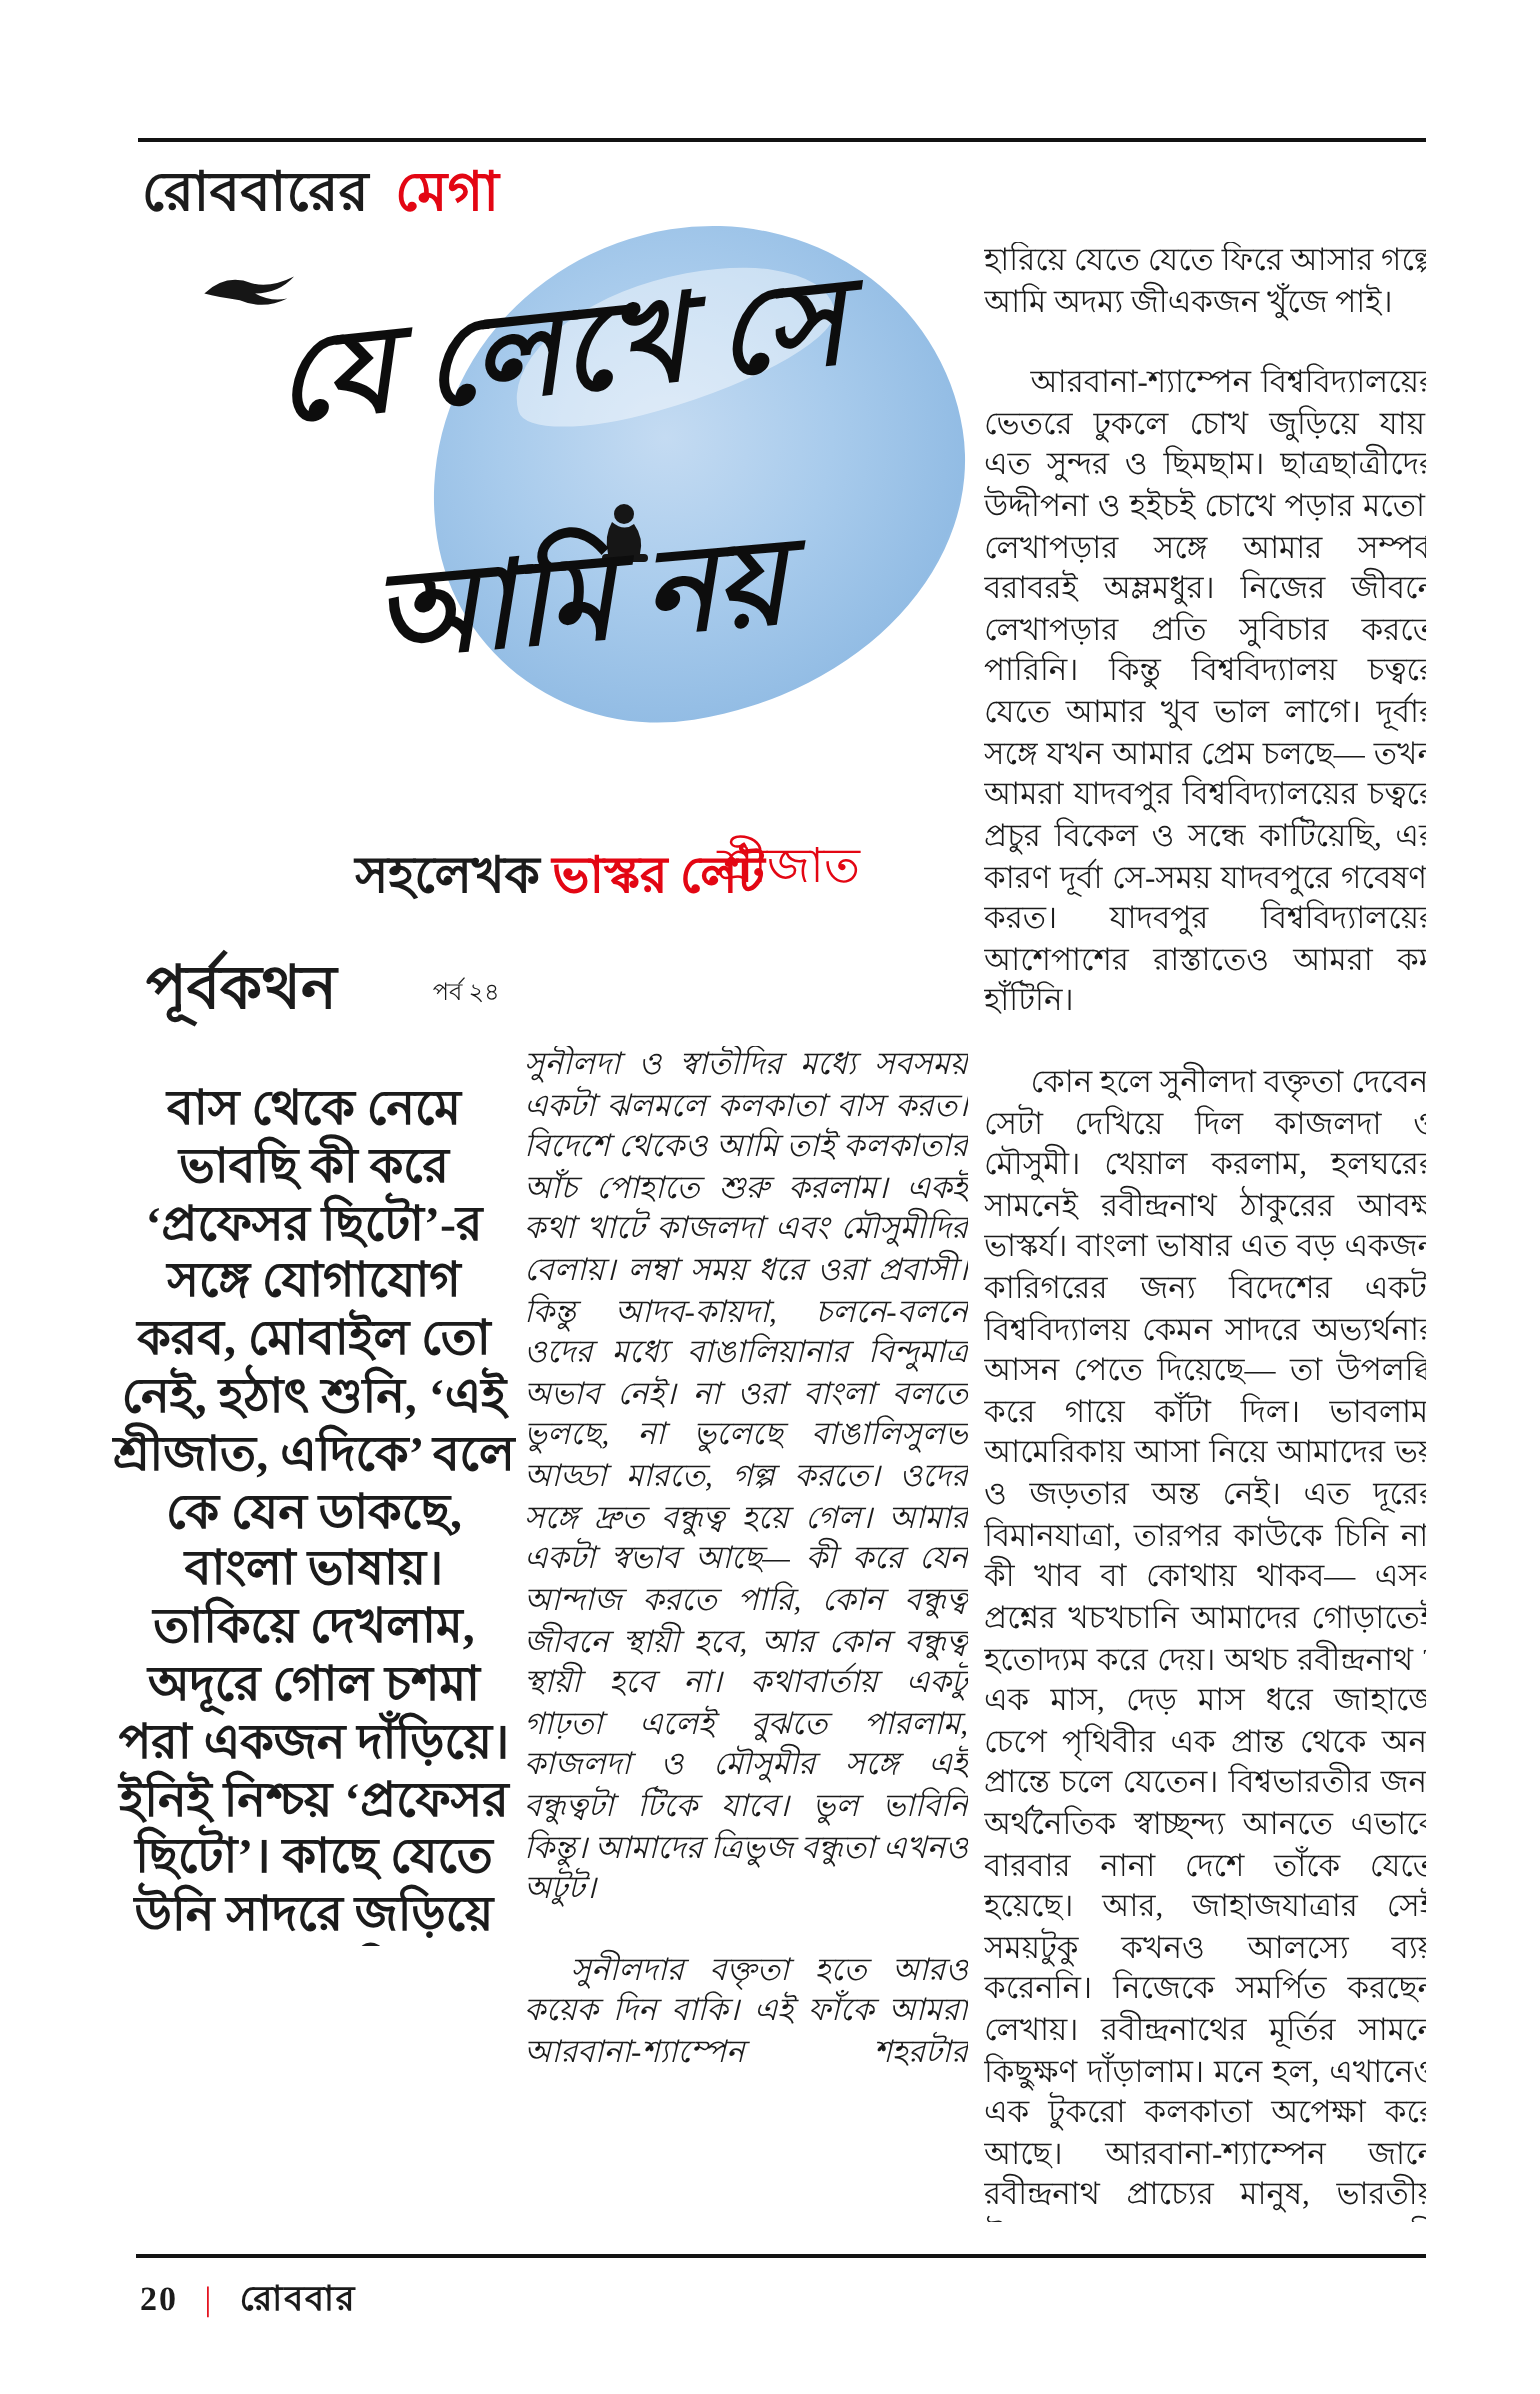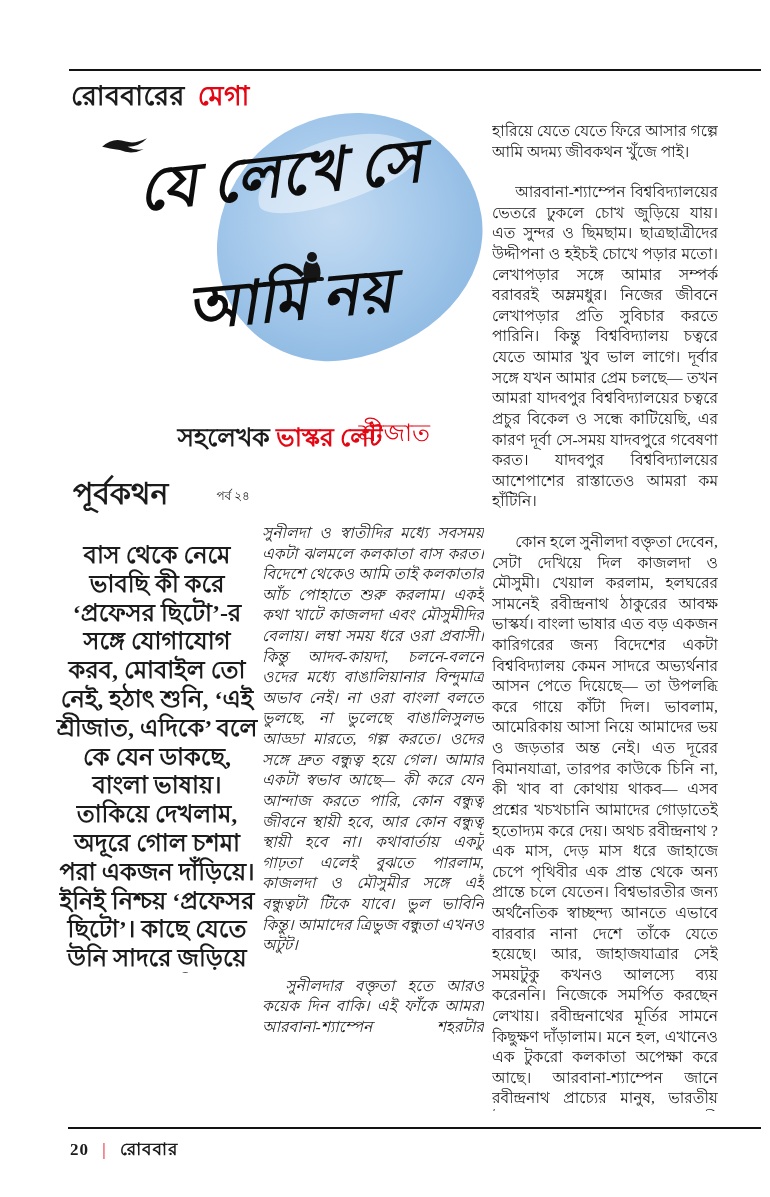--- a/index.html
+++ b/index.html
@@ -1,18 +1,18 @@
 <!DOCTYPE html>
 <html lang="bn"><head>
 <meta charset="utf-8">
 <style>
   html,body{margin:0;padding:0;background:#ffffff;}
   .page{
     position:relative;width:713px;height:1197px;background:#ffffff;
-    font-family:"Liberation Serif",serif;color:#1b1b1b;overflow:hidden;padding-left:48px;
+    font-family:"Liberation Serif",serif;color:#1b1b1b;overflow:hidden;
   }
   .accent{color:#e30613;}
   .top-rule{position:absolute;left:69px;right:0;top:69px;height:2px;background:#131313;}
   .masthead{position:absolute;left:71px;top:75px;font-size:27px;font-weight:bold;letter-spacing:.3px;}
   .masthead .accent{margin-left:6px;}
 
   
   .title-art{position:absolute;left:85px;top:112px;width:390px;height:280px;}
   .blob{
     position:absolute;left:130px;top:2px;width:268px;height:244px;
@@ -106,21 +106,21 @@
   </div>
 
   <div class="pullquote">বাস থেকে নেমে ভাবছি কী করে ‘প্রফেসর ছিটো’-র সঙ্গে যোগাযোগ করব, মোবাইল তো নেই, হঠাৎ শুনি, ‘এই শ্রীজাত, এদিকে’ বলে কে যেন ডাকছে, বাংলা ভাষায়। তাকিয়ে দেখলাম, অদূরে গোল চশমা পরা একজন দাঁড়িয়ে। ইনিই নিশ্চয় ‘প্রফেসর ছিটো’। কাছে যেতে উনি সাদরে জড়িয়ে ধরলেন। কিন্তু সুনীলদা, স্বাতীদি কই ?</div>
 
   <div class="col col-middle">
     <p>সুনীলদা ও স্বাতীদির মধ্যে সবসময় একটা ঝলমলে কলকাতা বাস করত। বিদেশে থেকেও আমি তাই কলকাতার আঁচ পোহাতে শুরু করলাম। একই কথা খাটে কাজলদা এবং মৌসুমীদির বেলায়। লম্বা সময় ধরে ওরা প্রবাসী। কিন্তু আদব-কায়দা, চলনে-বলনে ওদের মধ্যে বাঙালিয়ানার বিন্দুমাত্র অভাব নেই। না ওরা বাংলা বলতে ভুলছে, না ভুলেছে বাঙালিসুলভ আড্ডা মারতে, গল্প করতে। ওদের সঙ্গে দ্রুত বন্ধুত্ব হয়ে গেল। আমার একটা স্বভাব আছে— কী করে যেন আন্দাজ করতে পারি, কোন বন্ধুত্ব জীবনে স্থায়ী হবে, আর কোন বন্ধুত্ব স্থায়ী হবে না। কথাবার্তায় একটু গাঢ়তা এলেই বুঝতে পারলাম, কাজলদা ও মৌসুমীর সঙ্গে এই বন্ধুত্বটা টিকে যাবে। ভুল ভাবিনি কিন্তু। আমাদের ত্রিভুজ বন্ধুতা এখনও অটুট।</p>
     <p class="indent">সুনীলদার বক্তৃতা হতে আরও কয়েক দিন বাকি। এই ফাঁকে আমরা আরবানা-শ্যাম্পেন শহরটার আনাচকানাচে ঘুরে বেড়ালাম গাড়ি করে। শুনলাম, প্রফেসর অনিল বেরার গল্প। উনি বাংলার প্রত্যন্ত গ্রামের মানুষ। কষ্ট করে পড়াশোনা করেছেন। এমন বহু দিন গিয়েছে— যখন আশঙ্কা করেছেন— এই বুঝি অর্থাভাবে লেখাপড়া বন্ধ করে দিতে হল! যদিও শেষ পর্যন্ত তিনি সব প্রতিবন্ধকতা কাটিয়ে আরবানা-শ্যাম্পেনের মতো আন্তর্জাতিক খ্যাতিসম্পন্ন বিশ্ববিদ্যালয়ে পড়াচ্ছেন। থাকেন ওরকম প্রাসাদোপম বাড়িতে। এই ধরনের জীবন-গল্প আমাকে ভারি উৎসাহিত করে। হেরে যেতে যেতে,</p>
   </div>
 
   <div class="col col-right">
-    <p>হারিয়ে যেতে যেতে ফিরে আসার গল্পে আমি অদম্য জীবকথন খুঁজে পাই।</p>
+    <p>হারিয়ে যেতে যেতে ফিরে আসার গল্পে আমি অদম্য জীএকজন খুঁজে পাই।</p>
     <p class="indent">আরবানা-শ্যাম্পেন বিশ্ববিদ্যালয়ের ভেতরে ঢুকলে চোখ জুড়িয়ে যায়। এত সুন্দর ও ছিমছাম। ছাত্রছাত্রীদের উদ্দীপনা ও হইচই চোখে পড়ার মতো। লেখাপড়ার সঙ্গে আমার সম্পর্ক বরাবরই অম্লমধুর। নিজের জীবনে লেখাপড়ার প্রতি সুবিচার করতে পারিনি। কিন্তু বিশ্ববিদ্যালয় চত্বরে যেতে আমার খুব ভাল লাগে। দূর্বার সঙ্গে যখন আমার প্রেম চলছে— তখন আমরা যাদবপুর বিশ্ববিদ্যালয়ের চত্বরে প্রচুর বিকেল ও সন্ধে কাটিয়েছি, এর কারণ দূর্বা সে-সময় যাদবপুরে গবেষণা করত। যাদবপুর বিশ্ববিদ্যালয়ের আশেপাশের রাস্তাতেও আমরা কম হাঁটিনি।</p>
     <p class="indent">কোন হলে সুনীলদা বক্তৃতা দেবেন, সেটা দেখিয়ে দিল কাজলদা ও মৌসুমী। খেয়াল করলাম, হলঘরের সামনেই রবীন্দ্রনাথ ঠাকুরের আবক্ষ ভাস্কর্য। বাংলা ভাষার এত বড় একজন কারিগরের জন্য বিদেশের একটা বিশ্ববিদ্যালয় কেমন সাদরে অভ্যর্থনার আসন পেতে দিয়েছে— তা উপলব্ধি করে গায়ে কাঁটা দিল। ভাবলাম, আমেরিকায় আসা নিয়ে আমাদের ভয় ও জড়তার অন্ত নেই। এত দূরের বিমানযাত্রা, তারপর কাউকে চিনি না, কী খাব বা কোথায় থাকব— এসব প্রশ্নের খচখচানি আমাদের গোড়াতেই হতোদ্যম করে দেয়। অথচ রবীন্দ্রনাথ ? এক মাস, দেড় মাস ধরে জাহাজে চেপে পৃথিবীর এক প্রান্ত থেকে অন্য প্রান্তে চলে যেতেন। বিশ্বভারতীর জন্য অর্থনৈতিক স্বাচ্ছন্দ্য আনতে এভাবে বারবার নানা দেশে তাঁকে যেতে হয়েছে। আর, জাহাজযাত্রার সেই সময়টুকু কখনও আলস্যে ব্যয় করেননি। নিজেকে সমর্পিত করছেন লেখায়। রবীন্দ্রনাথের মূর্তির সামনে কিছুক্ষণ দাঁড়ালাম। মনে হল, এখানেও এক টুকরো কলকাতা অপেক্ষা করে আছে। আরবানা-শ্যাম্পেন জানে রবীন্দ্রনাথ প্রাচ্যের মানুষ, ভারতীয় উপমহাদেশের প্রথম নোবেলজয়ী সাহিত্যিক। কিন্তু আমি তো জানি, এসবের পাশাপাশি উনি হলেন কলকাতার মানুষ। এই সেতুবন্ধনটি নিয়তি আমার জন্য গড়ে দিয়েছে।</p>
 
   </div>
 
   <div class="footer-rule"></div>
 
   <div class="footer">
     <span>20</span>
     <span class="sep accent">|</span>

